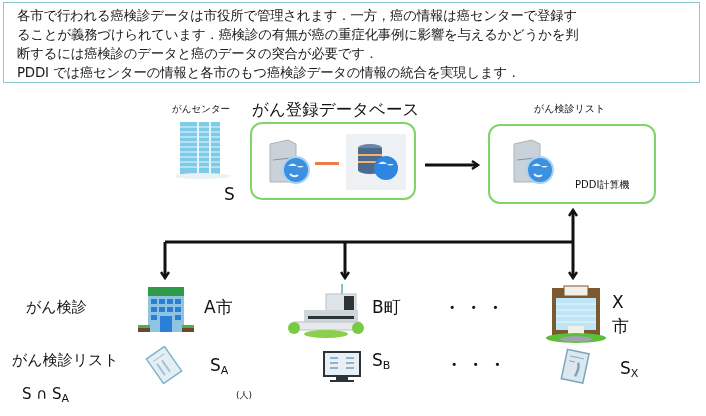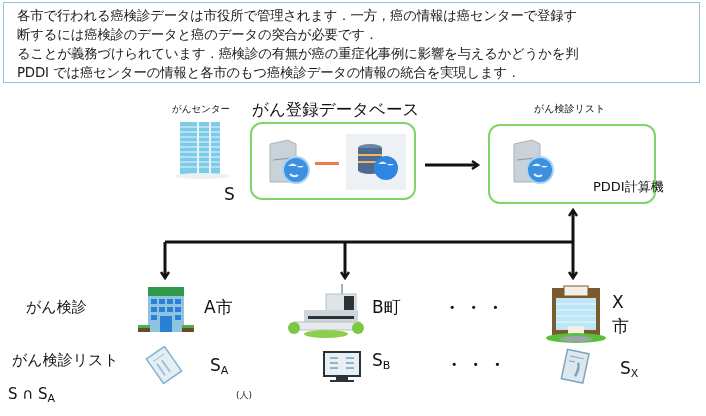--- a/index.html
+++ b/index.html
@@ -12,22 +12,22 @@
   .big { font-size:17px; }
   .mid { font-size:14px; }
   .sm { font-size:9.5px; }
   sub { font-size:11px; vertical-align:-3px; }
 </style>
 </head>
 <body>
 
 <div id="intro" class="abs">
   <div>各市で行われる癌検診データは市役所で管理されます．一方，癌の情報は癌センターで登録す</div>
+  <div>ることが義務づけられています．癌検診の有無が癌の重症化事例に影響を与えるかどうかを判</div>
   <div>断するには癌検診のデータと癌のデータの突合が必要です．</div>
-  <div>ることが義務づけられています．癌検診の有無が癌の重症化事例に影響を与えるかどうかを判</div>
   <div>PDDI では癌センターの情報と各市のもつ癌検診データの情報の統合を実現します．</div>
 </div>
 
 <svg class="abs" style="left:0;top:0;" width="706" height="416">
   <defs>
     <marker id="ah" markerWidth="10" markerHeight="10" refX="7" refY="5" orient="auto" markerUnits="userSpaceOnUse">
       <path d="M1,1 L7,5 L1,9" fill="none" stroke="#111" stroke-width="2.4"></path>
     </marker>
   </defs>
   <line x1="425" y1="165" x2="478" y2="165" stroke="#111" stroke-width="3" marker-end="url(#ah)"></line>
@@ -91,26 +91,26 @@
   <div class="abs" style="left:20px;top:12px;">
     <svg width="46" height="48">
       <path d="M4,6 L22,2 L30,6 L30,44 L4,44 Z" fill="#c9d2d8" stroke="#aab4ba"></path>
       <line x1="7" y1="22" x2="25" y2="20" stroke="#8a949a"></line>
       <circle cx="30" cy="32" r="13" fill="#3d8fe0"></circle>
       <circle cx="30" cy="32" r="13" fill="none" stroke="#a8d3f5" stroke-width="2"></circle>
       <path d="M22,28 q5,-5 9,0 q3,3 7,0" fill="#e8f4ff"></path>
       <path d="M24,36 q4,4 8,1" fill="none" stroke="#e8f4ff" stroke-width="2"></path>
     </svg>
   </div>
-  <div class="abs lbl" style="left:103px;top:52px;font-size:13px;">PDDI計算機</div>
+  <div class="abs lbl" style="left:85px;top:52px;font-size:10px;">PDDI計算機</div>
 </div>
 
 <div class="abs lbl mid" style="left:26px;top:298px;font-size:15px;">がん検診</div>
 <div class="abs lbl mid" style="left:12px;top:351px;font-size:15px;">がん検診リスト</div>
-<div class="abs lbl" style="left:8px;top:385px;font-size:15px;"><span>S ∩ S</span><sub>A</sub></div>
+<div class="abs lbl" style="left:22px;top:385px;font-size:15px;"><span>S ∩ S</span><sub>A</sub></div>
 
 <div class="abs" style="left:138px;top:287px;">
   <svg width="56" height="48">
     <rect x="10" y="0" width="36" height="9" fill="#2e9a4a"></rect>
     <rect x="10" y="9" width="36" height="36" fill="#8fc3e0"></rect>
     <g fill="#2a7fd6">
       <rect x="13" y="12" width="6" height="5"></rect>
         <rect x="21" y="12" width="6" height="5"></rect>
         <rect x="29" y="12" width="6" height="5"></rect>
         <rect x="37" y="12" width="6" height="5"></rect>

